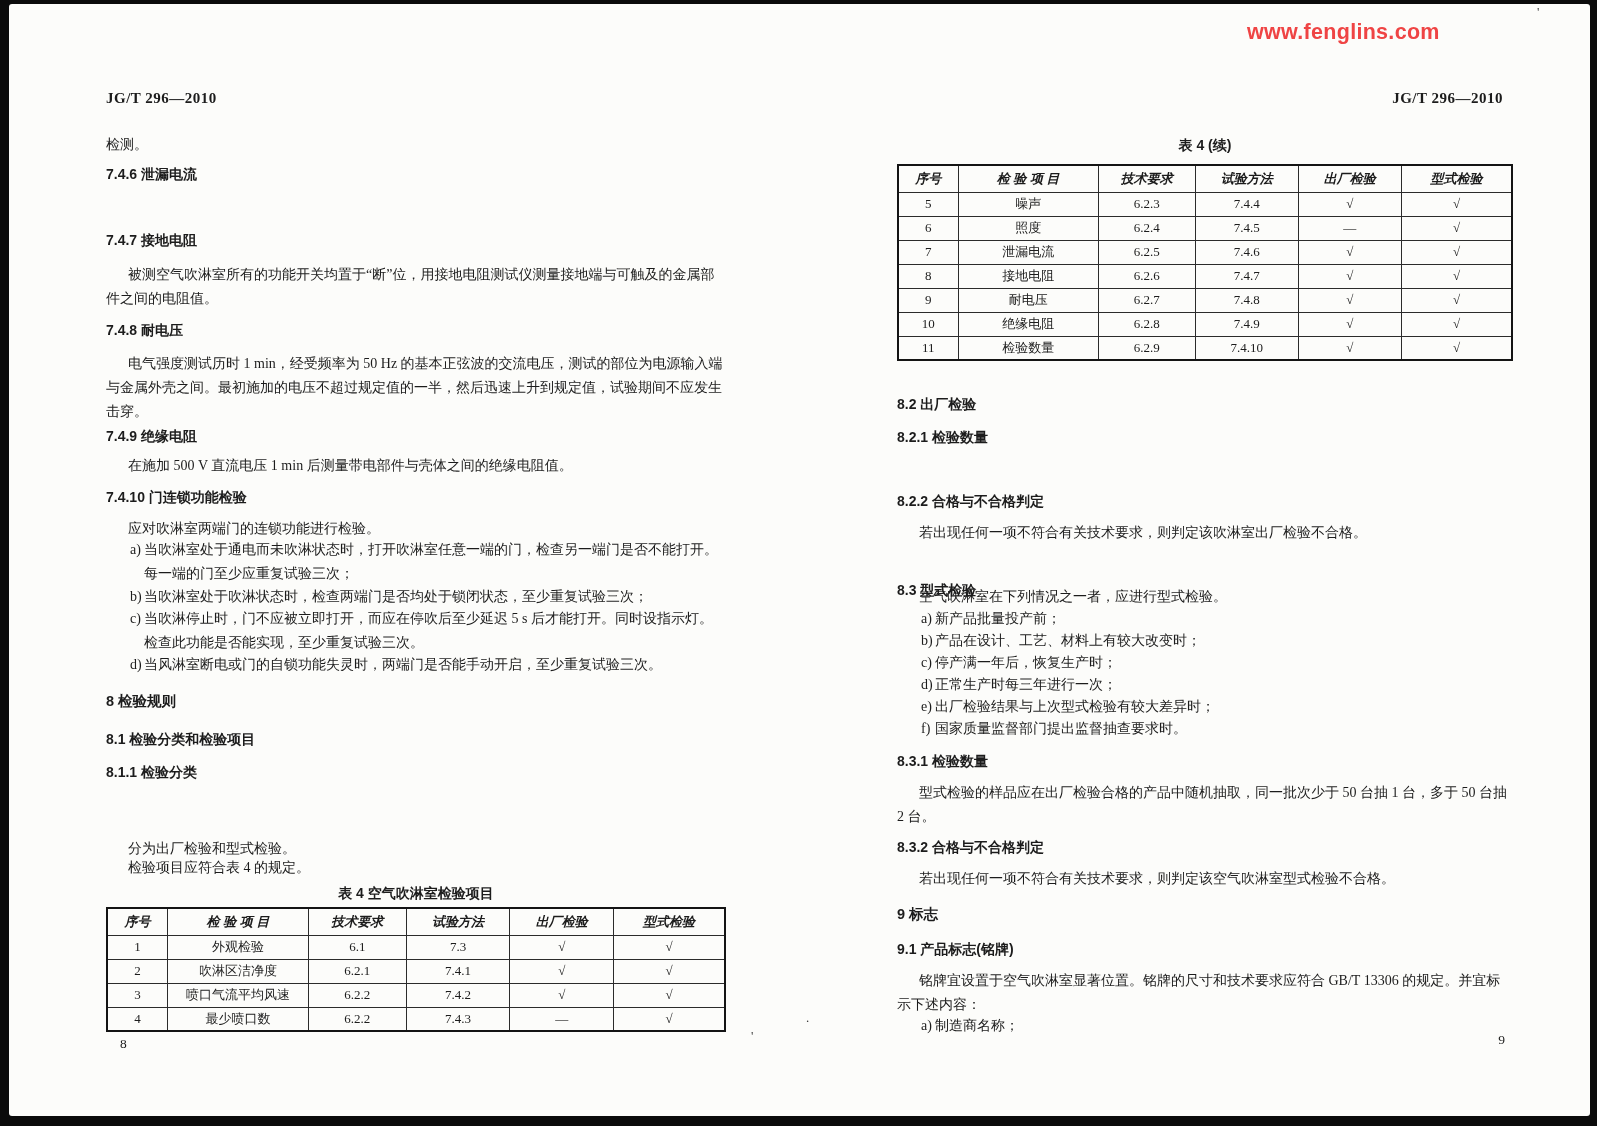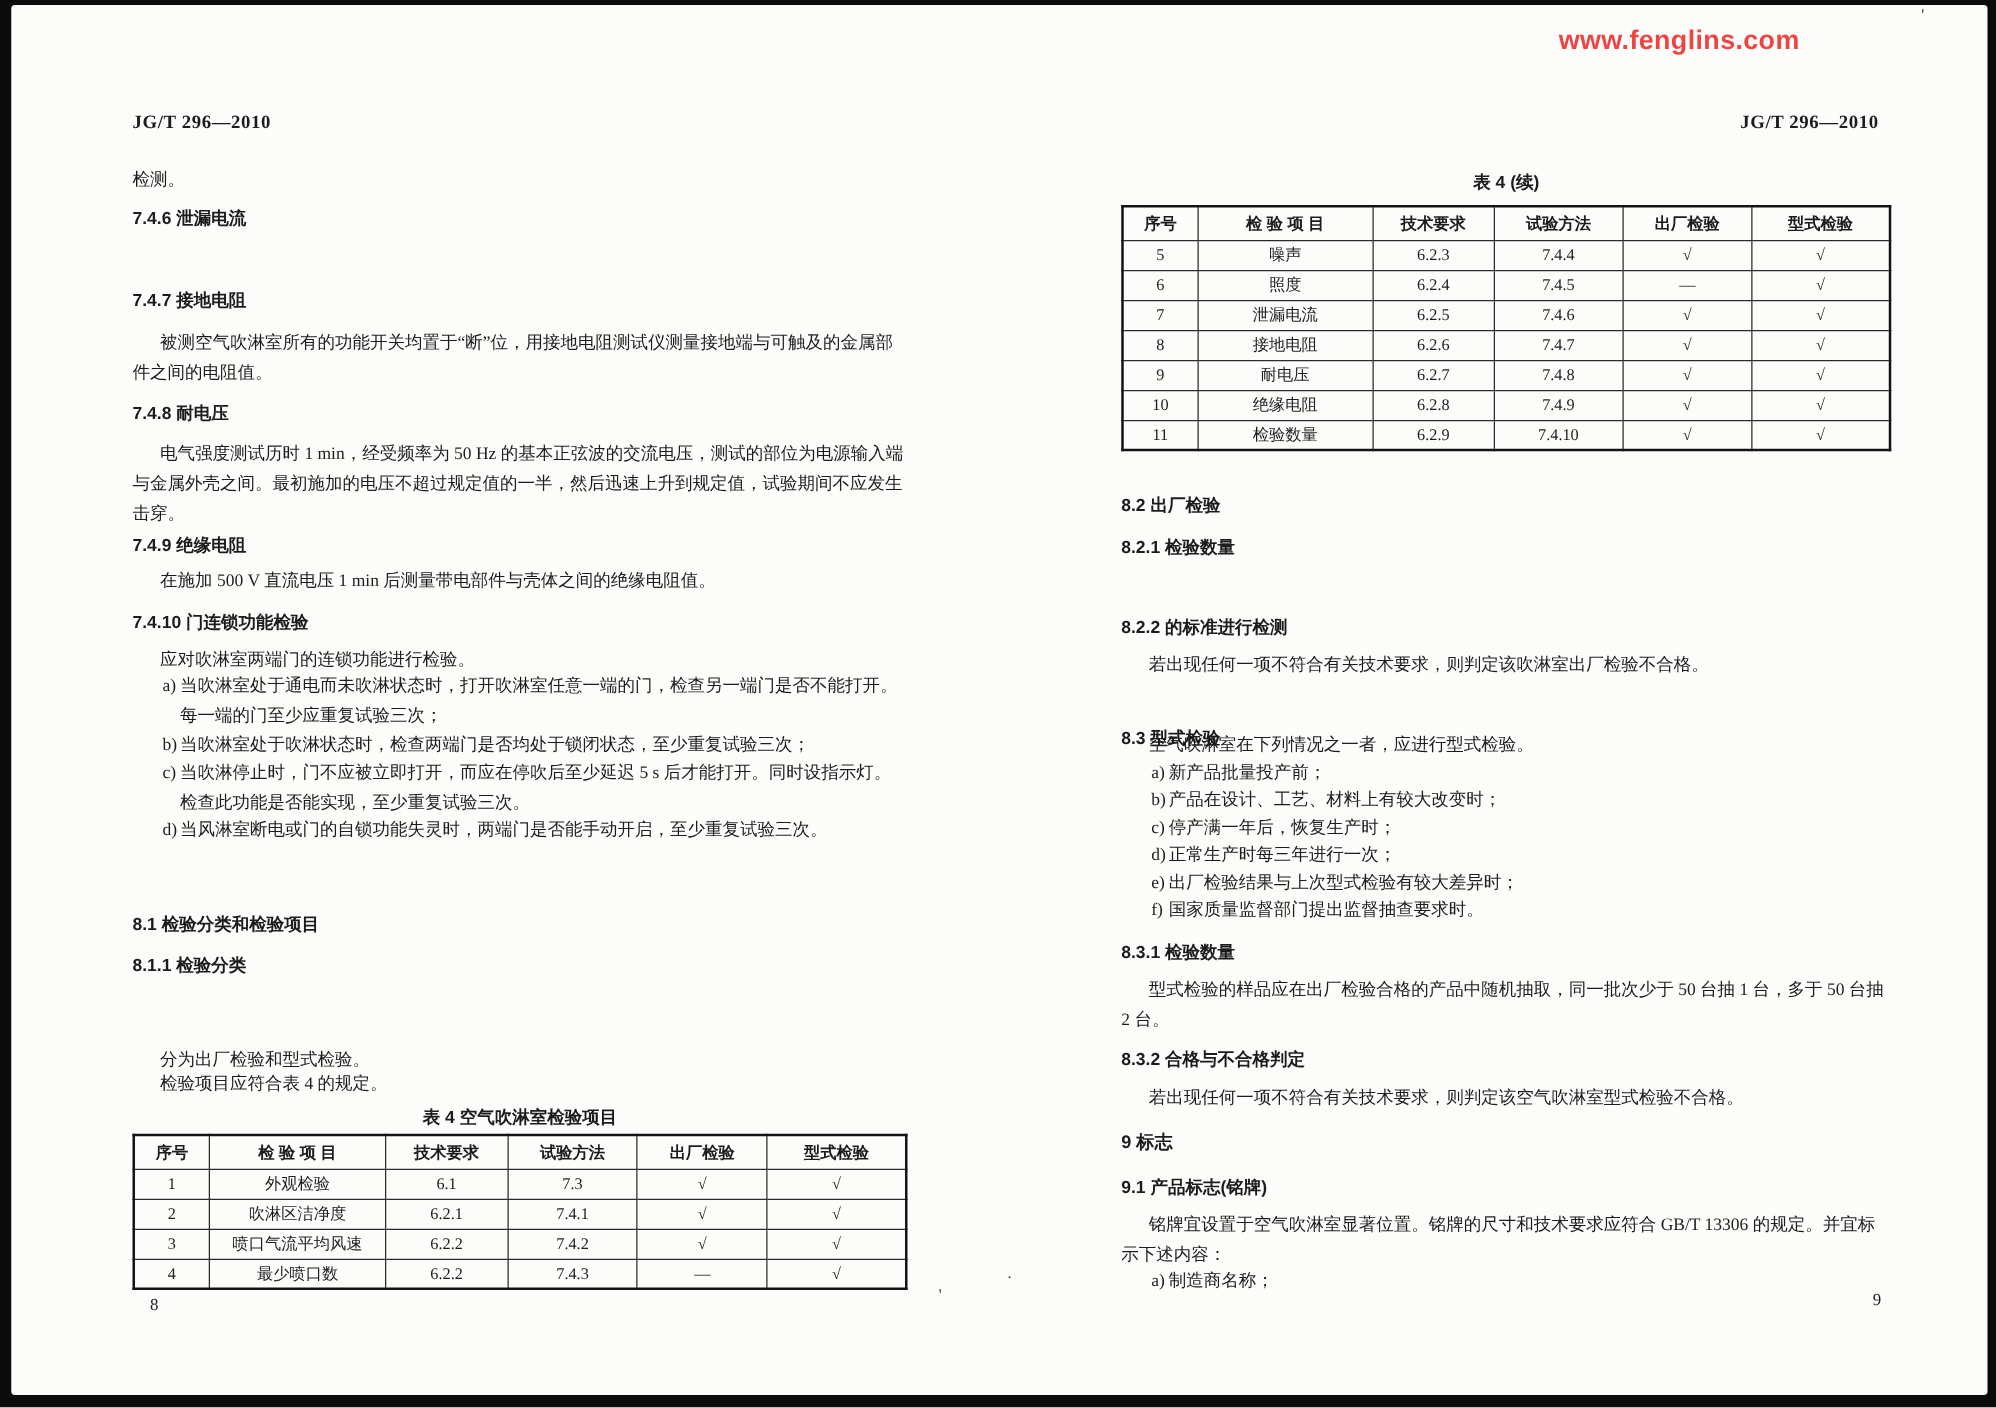--- a/index.html
+++ b/index.html
@@ -16,21 +16,21 @@
   .ch  { font-family:"Liberation Sans","DejaVu Sans",sans-serif; font-weight:bold; font-size:14.5px; }
   .li  { display:flex; }
   .li .m { flex:0 0 38px; padding-left:24px; }
   .li .t { flex:1; }
   .running-header { position:absolute; top:86px; left:0; width:100%; font-weight:bold; font-size:15px; letter-spacing:.5px; }
   .running-header.right { text-align:right; padding-right:10px; }
   .tbl-title { position:absolute; left:0; width:100%; text-align:center; font-family:"Liberation Sans","DejaVu Sans",sans-serif; font-weight:bold; font-size:14px; }
   table.std { position:absolute; left:0; width:100%; border-collapse:collapse; table-layout:fixed;
               font-size:13px; text-align:center; border:2px solid #141414; }
   table.std th, table.std td { border:1px solid #2b2b2b; height:24px; padding:0 2px; font-weight:normal; }
-  table.std th { font-family:"Liberation Sans","DejaVu Sans",sans-serif; font-weight:bold; height:27px; }
+  table.std th { font-family:"Liberation Sans","DejaVu Sans",sans-serif; font-weight:bold; height:27px;font-style:italic; }
   table.std th:nth-child(1), table.std td:nth-child(1){ width:9.8%; }
   table.std th:nth-child(2), table.std td:nth-child(2){ width:22.8%; }
   table.std th:nth-child(3), table.std td:nth-child(3){ width:15.8%; }
   table.std th:nth-child(4), table.std td:nth-child(4){ width:16.8%; }
   table.std th:nth-child(5), table.std td:nth-child(5){ width:16.8%; }
   table.std th:nth-child(6), table.std td:nth-child(6){ width:18.0%; }
   .page-num { position:absolute; font-size:13.5px; }
   .watermark { position:absolute; left:1238px; top:16px; font-family:"Liberation Sans","DejaVu Sans",sans-serif; font-weight:bold; font-size:21.5px; color:#ef4444; letter-spacing:.3px; }
   .artifact { position:absolute; font-size:13px; color:#3a3a3a; }
   .a1 { left:742px; top:1024px; } .a2 { left:797px; top:1006px; } .a3 { left:1528px; top:0px; }
@@ -70,20 +70,21 @@
       </div>
       <div class="blk li" style="top:603px">
         <span class="m">c)</span>
         <span class="t">当吹淋停止时，门不应被立即打开，而应在停吹后至少延迟 5 s 后才能打开。同时设指示灯。检查此功能是否能实现，至少重复试验三次。</span>
       </div>
       <div class="blk li" style="top:649px">
         <span class="m">d)</span>
         <span class="t">当风淋室断电或门的自锁功能失灵时，两端门是否能手动开启，至少重复试验三次。</span>
       </div>
 
+      <div class="blk ch" style="top:685px">8  检验规则</div>
       <div class="blk h" style="top:723px">8.1  检验分类和检验项目</div>
       <div class="blk h" style="top:756px">8.1.1  检验分类</div>
       <div class="blk p" style="top:833px">分为出厂检验和型式检验。</div>
       <div class="blk p" style="top:852px">检验项目应符合表 4 的规定。</div>
 
       <div class="tbl-title" style="top:881px">表 4  空气吹淋室检验项目</div>
       <table class="std" style="top:903px">
         <thead>
             <tr>
               <th>序号</th>
@@ -203,21 +204,21 @@
               <td>6.2.9</td>
               <td>7.4.10</td>
               <td>√</td>
               <td>√</td>
             </tr>
           </tbody>
       </table>
 
       <div class="blk h" style="top:388px">8.2  出厂检验</div>
       <div class="blk h" style="top:421px">8.2.1  检验数量</div>
-      <div class="blk h" style="top:485px">8.2.2  的标准进行检测</div>
+      <div class="blk h" style="top:485px">8.2.2  合格与不合格判定</div>
       <div class="blk p" style="top:517px">若出现任何一项不符合有关技术要求，则判定该吹淋室出厂检验不合格。</div>
       <div class="blk h" style="top:574px">8.3  型式检验</div>
       <div class="blk p" style="top:581px">空气吹淋室在下列情况之一者，应进行型式检验。</div>
 
       <div class="blk li" style="top:603px">
         <span class="m">a)</span>
         <span class="t">新产品批量投产前；</span>
       </div>
       <div class="blk li" style="top:625px">
         <span class="m">b)</span>

